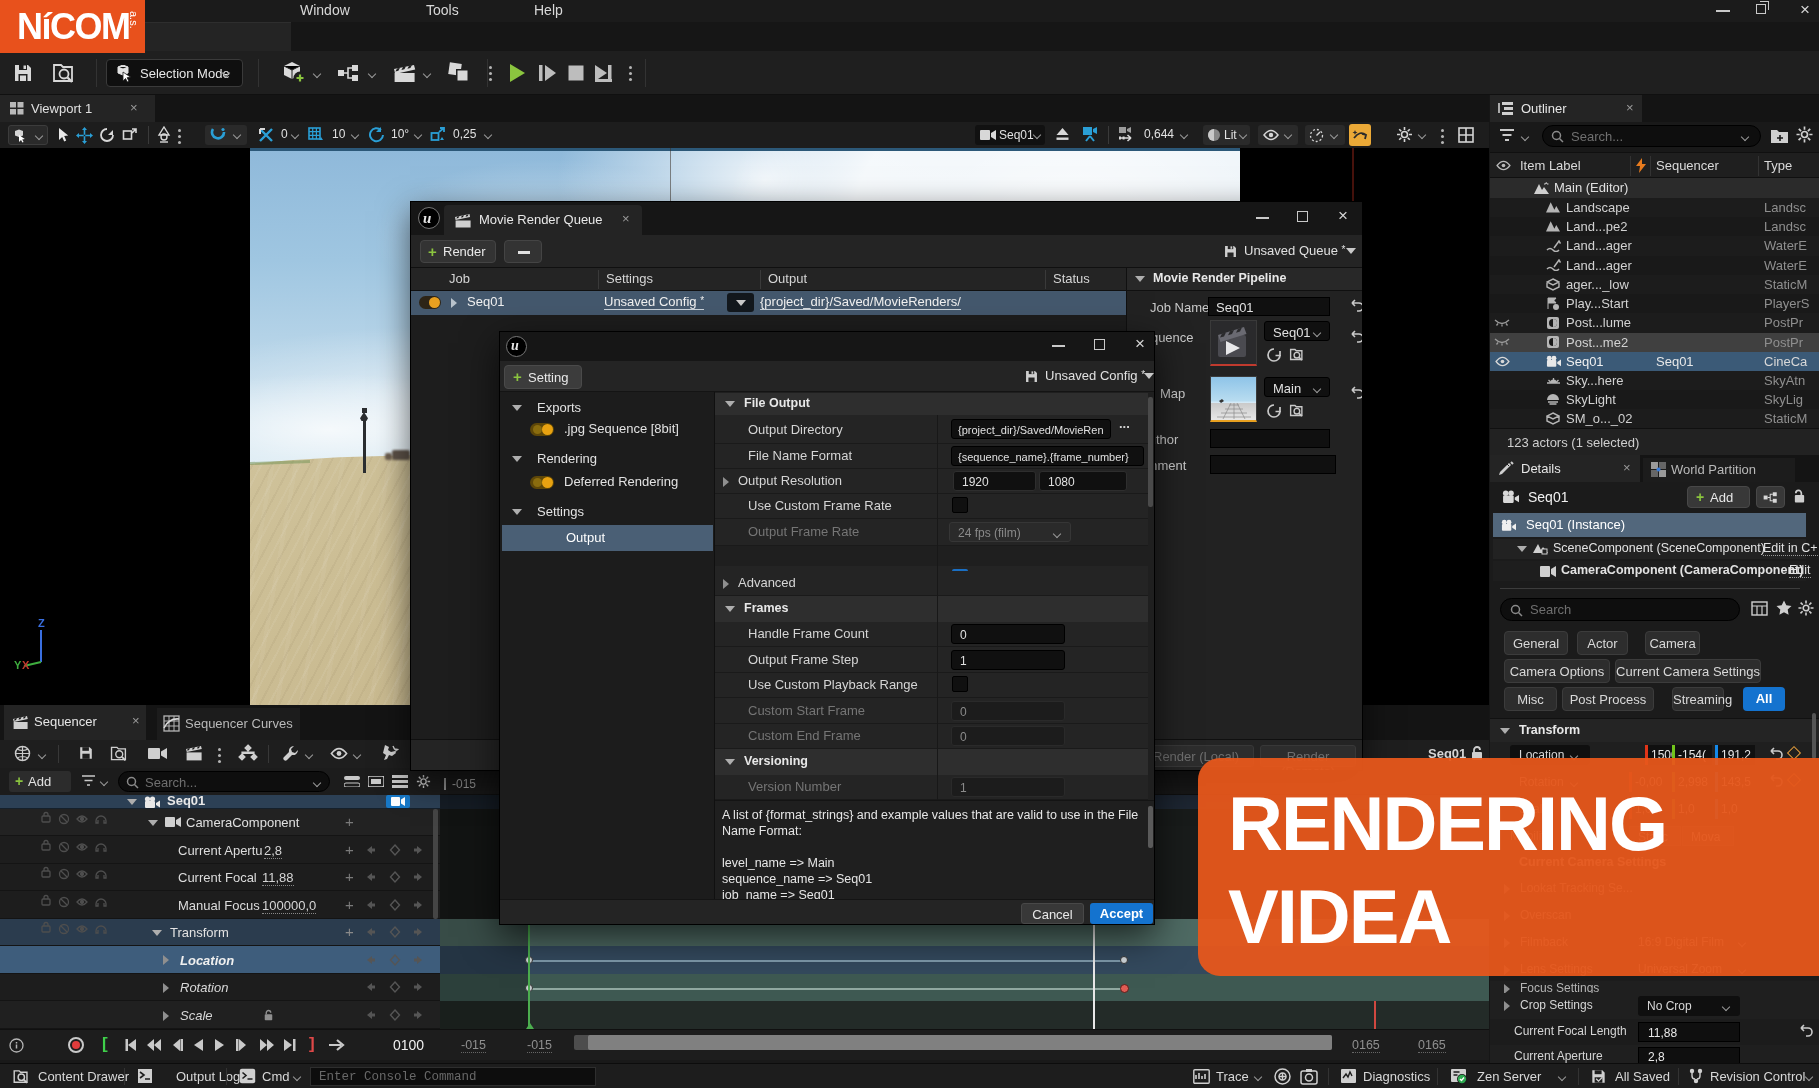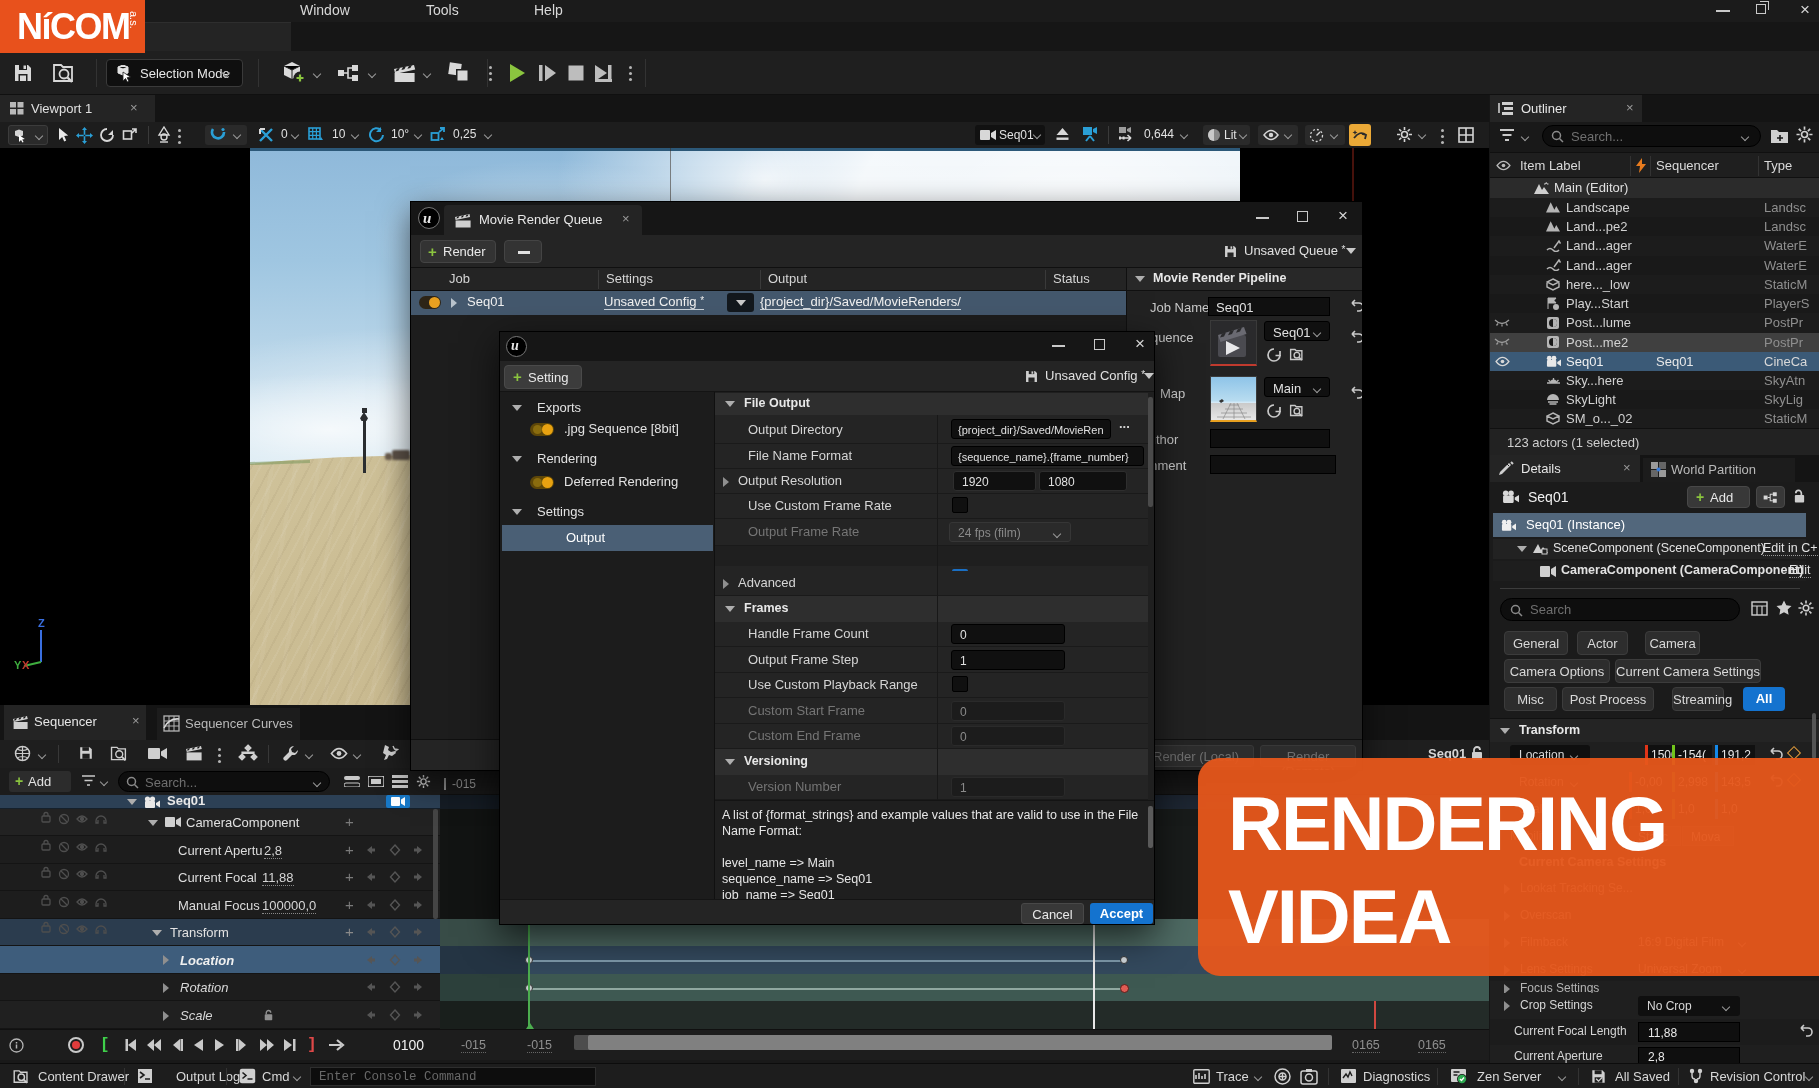--- a/index.html
+++ b/index.html
@@ -665,21 +665,21 @@
       <svg class="abs" style="left:56px;top:3px;" width="15" height="12" viewBox="0 0 15 12">
           <path d="M1 10 q3 -3 6 0 q3 3 6 0 M8 8 L13 1 l1.5 2.5" stroke="#b5b5b5" stroke-width="1.5" fill="none"></path>
         </svg>
       <span class="abs" style="left:76px;top:2px;color:#d2d2d2;">Land...ager</span>
       <span class="abs" style="left:274px;top:2px;color:#8f8f8f;">WaterE</span>
     </div>
     <div class="abs" style="left:0;top:180px;width:329px;height:19px;background:#1c1c1c;">
       <svg class="abs" style="left:56px;top:3px;" width="14" height="13" viewBox="0 0 14 13">
           <path d="M7 1 l6 3 -6 3 -6 -3 z M1 5 v4 l6 3 6 -3 v-4" fill="none" stroke="#b5b5b5" stroke-width="1.4"></path>
         </svg>
-      <span class="abs" style="left:76px;top:2px;color:#d2d2d2;">here..._low</span>
+      <span class="abs" style="left:76px;top:2px;color:#d2d2d2;">ager..._low</span>
       <span class="abs" style="left:274px;top:2px;color:#8f8f8f;">StaticM</span>
     </div>
     <div class="abs" style="left:0;top:199px;width:329px;height:19px;background:#191919;">
       <svg class="abs" style="left:56px;top:3px;" width="15" height="13" viewBox="0 0 15 13">
           <path d="M2 1 v11 M2 1 h8 l-2 2.5 2 2.5 h-8" fill="#b5b5b5" stroke="#b5b5b5"></path>
           <circle cx="10" cy="10" r="3" fill="#b5b5b5"></circle>
         </svg>
       <span class="abs" style="left:76px;top:2px;color:#d2d2d2;">Play...Start</span>
       <span class="abs" style="left:274px;top:2px;color:#8f8f8f;">PlayerS</span>
     </div>

